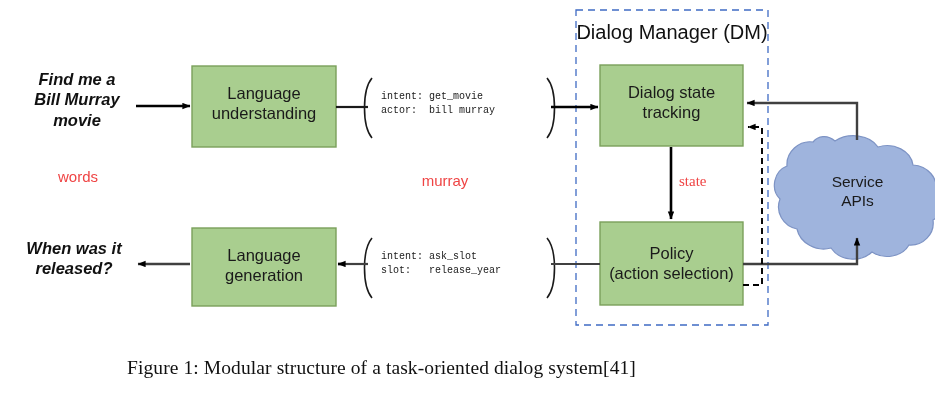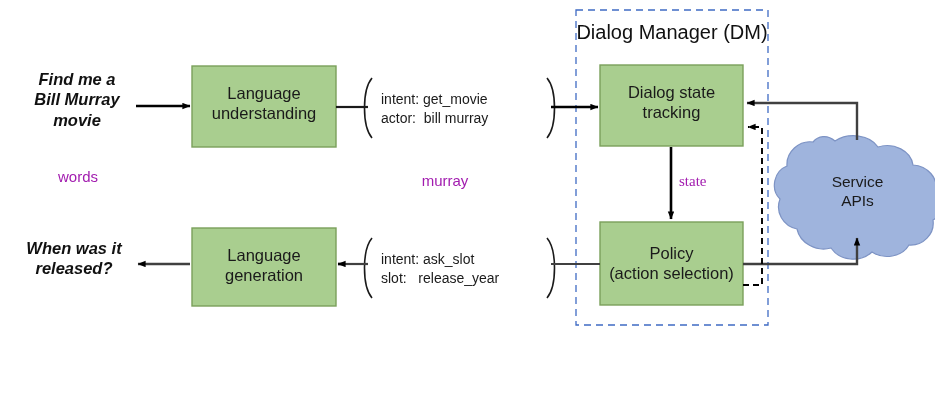--- a/index.html
+++ b/index.html
@@ -38,34 +38,34 @@
     color: #1a1a1a;
   }
   .utterance {
     font-style: italic;
     font-size: 16.5px;
     color: #111111;
     font-weight: 600;
   }
   .plain-label {
     font-size: 15px;
-    color: #a21caf;
+    color: #ef4444;
   }
   .dm-title {
     font-size: 20px;
     color: #111111;
   }
   .cloud-label {
     font-size: 15.5px;
     color: #1a1a1a;
   }
   .mono-block {
     position: absolute;
-    font-family: Liberation Sans, sans-serif;
-    font-size: 14px;
+    font-family: Liberation Mono, monospace;
+    font-size: 10px;
     line-height: 1.38;
     color: #1a1a1a;
     white-space: pre;
   }
   .caption {
     position: absolute;
     font-family: "Liberation Serif", serif;
     font-size: 19.5px;
     color: #111111;
     white-space: pre;
@@ -177,14 +177,15 @@
 
   <div class="lbl box-label" style="left:192px; top:245px; width:144px;">Language
 generation</div>
 
   <div class="mono-block" style="left:381px; top:250px;">intent: ask_slot
 slot:   release_year</div>
 
   <div class="lbl utterance" style="left:10px; top:238px; width:128px;">When was it
 released?</div>
 
+  <div class="caption" style="left:127px; top:357px;">Figure 1: Modular structure of a task-oriented dialog system[41]</div>
 
 </div>
 
 </body></html>

